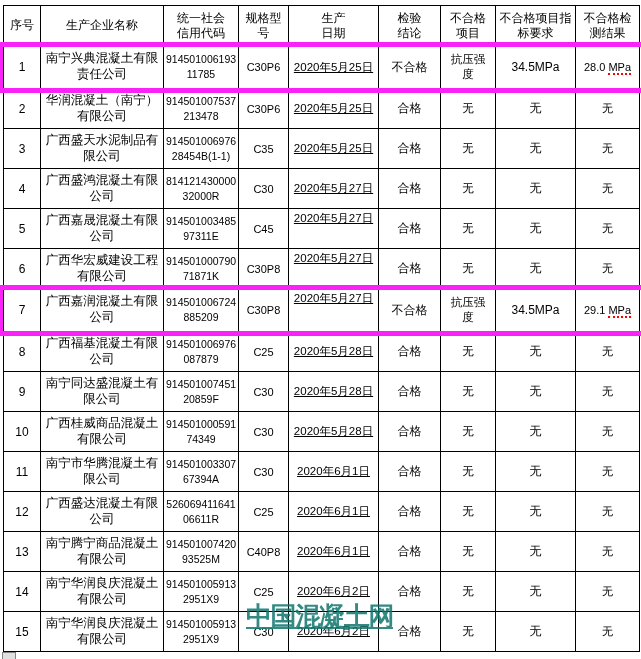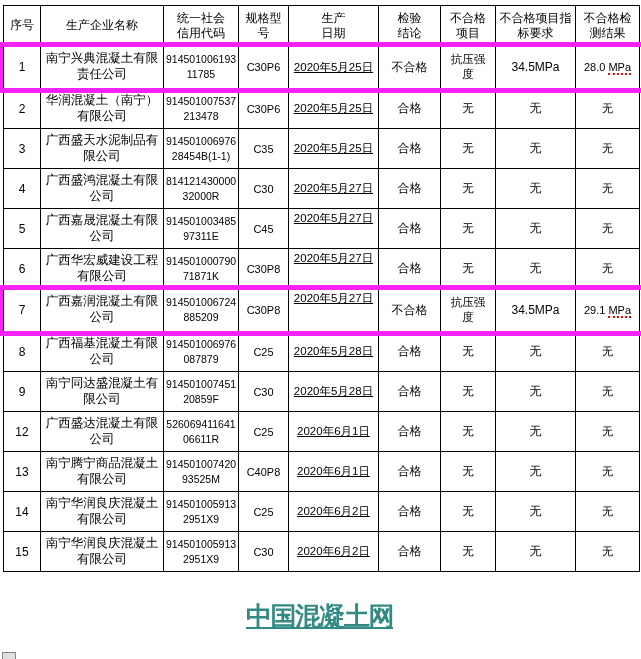--- a/index.html
+++ b/index.html
@@ -216,20 +216,44 @@
         <td class="cell-credit-code">914501007451
 20859F</td>
         <td class="cell-spec">C30</td>
         <td class="cell-date">2020年5月28日</td>
         <td class="cell-conclusion">合格</td>
         <td class="cell-failed-item">无</td>
         <td class="cell-requirement">无</td>
         <td class="cell-result">无</td>
       </tr>
       <tr>
+        <td class="cell-serial">10</td>
+        <td class="cell-company">广西桂威商品混凝土有限公司</td>
+        <td class="cell-credit-code">914501000591
+74349</td>
+        <td class="cell-spec">C30</td>
+        <td class="cell-date">2020年5月28日</td>
+        <td class="cell-conclusion">合格</td>
+        <td class="cell-failed-item">无</td>
+        <td class="cell-requirement">无</td>
+        <td class="cell-result">无</td>
+      </tr>
+      <tr>
+        <td class="cell-serial">11</td>
+        <td class="cell-company">南宁市华腾混凝土有限公司</td>
+        <td class="cell-credit-code">914501003307
+67394A</td>
+        <td class="cell-spec">C30</td>
+        <td class="cell-date">2020年6月1日</td>
+        <td class="cell-conclusion">合格</td>
+        <td class="cell-failed-item">无</td>
+        <td class="cell-requirement">无</td>
+        <td class="cell-result">无</td>
+      </tr>
+      <tr>
         <td class="cell-serial">12</td>
         <td class="cell-company">广西盛达混凝土有限公司</td>
         <td class="cell-credit-code">526069411641
 06611R</td>
         <td class="cell-spec">C25</td>
         <td class="cell-date">2020年6月1日</td>
         <td class="cell-conclusion">合格</td>
         <td class="cell-failed-item">无</td>
         <td class="cell-requirement">无</td>
         <td class="cell-result">无</td>

